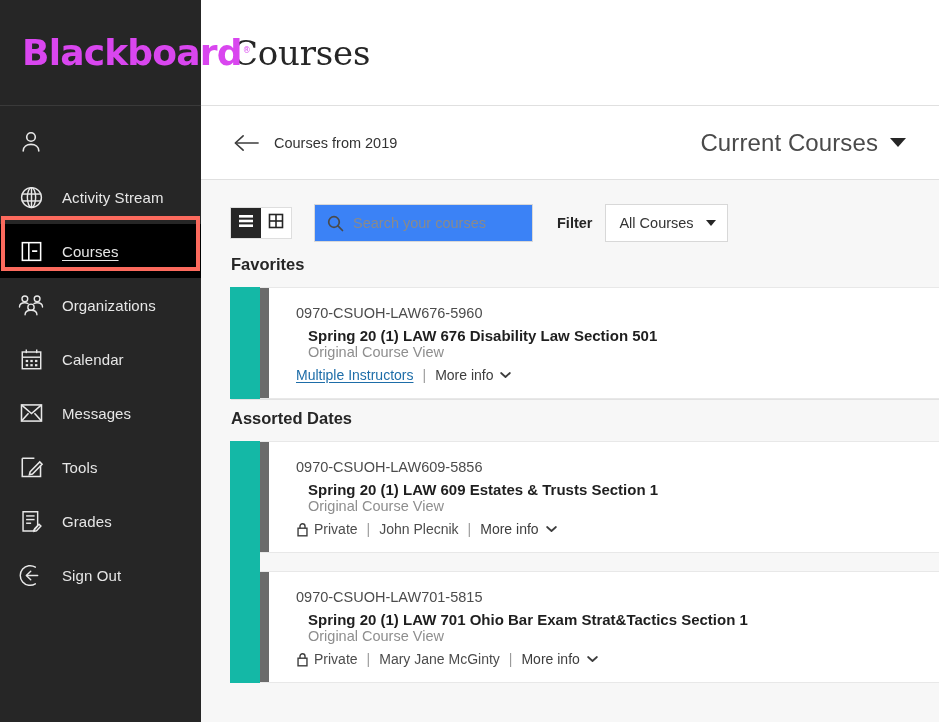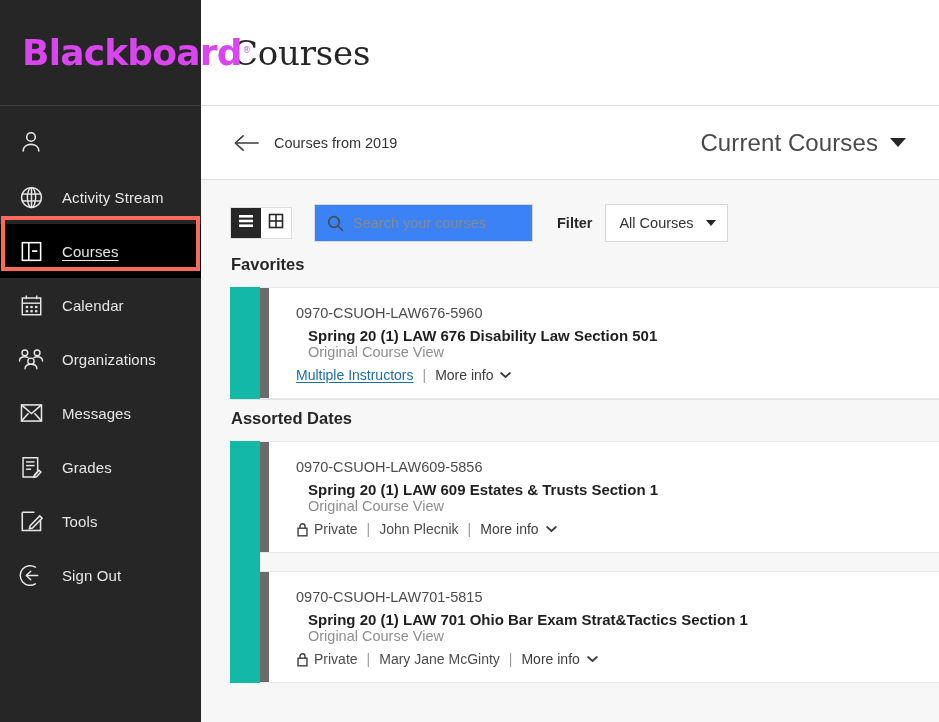--- a/index.html
+++ b/index.html
@@ -391,20 +391,34 @@
 
       <div class="nav-item active">
         <span class="nav-icon">
           <svg width="25" height="25" viewBox="0 0 26 26" fill="none" stroke="#ffffff" stroke-width="1.6">
             <rect x="3.5" y="3.8" width="19" height="18.4"></rect>
             <line x1="10.2" y1="3.8" x2="10.2" y2="22.2"></line>
             <line x1="13.6" y1="12.6" x2="19" y2="12.6" stroke-width="1.8"></line>
           </svg>
         </span>
         <span class="nav-label">Courses</span>
+      </div>
+
+      <div class="nav-item">
+        <span class="nav-icon">
+          <svg width="26" height="24" viewBox="0 0 28 24" fill="none" stroke="#e8e8e8" stroke-width="1.5">
+            <circle cx="7.4" cy="5.4" r="3.1"></circle>
+            <circle cx="20.6" cy="5.4" r="3.1"></circle>
+            <circle cx="14" cy="14.4" r="3.4"></circle>
+            <path d="M1.6 14.2c0-3 2.6-4.6 5.8-4.6 1.3 0 2.4.3 3.4.8" stroke-linecap="round"></path>
+            <path d="M26.4 14.2c0-3-2.6-4.6-5.8-4.6-1.3 0-2.4.3-3.4.8" stroke-linecap="round"></path>
+            <path d="M7.6 22.6c0-3.2 2.9-4.9 6.4-4.9s6.4 1.7 6.4 4.9" stroke-linecap="round"></path>
+          </svg>
+        </span>
+        <span class="nav-label">Organizations</span>
       </div>
 
       <div class="nav-item">
         <span class="nav-icon">
           <svg width="25" height="25" viewBox="0 0 26 26" fill="none" stroke="#e8e8e8" stroke-width="1.5">
             <rect x="3.4" y="5.2" width="19.2" height="17.4"></rect>
             <line x1="3.4" y1="10.6" x2="22.6" y2="10.6"></line>
             <line x1="7.6" y1="2.6" x2="7.6" y2="6.4"></line>
             <line x1="18.4" y1="2.6" x2="18.4" y2="6.4"></line>
             <rect x="7" y="13.4" width="2.5" height="2.3" fill="#e8e8e8" stroke="none"></rect>
@@ -413,65 +427,51 @@
             <rect x="7" y="17.8" width="2.5" height="2.3" fill="#e8e8e8" stroke="none"></rect>
             <rect x="11.8" y="17.8" width="2.5" height="2.3" fill="#e8e8e8" stroke="none"></rect>
             <rect x="16.6" y="17.8" width="2.5" height="2.3" fill="#e8e8e8" stroke="none"></rect>
           </svg>
         </span>
         <span class="nav-label">Calendar</span>
       </div>
 
       <div class="nav-item">
         <span class="nav-icon">
-          <svg width="26" height="24" viewBox="0 0 28 24" fill="none" stroke="#e8e8e8" stroke-width="1.5">
-            <circle cx="7.4" cy="5.4" r="3.1"></circle>
-            <circle cx="20.6" cy="5.4" r="3.1"></circle>
-            <circle cx="14" cy="14.4" r="3.4"></circle>
-            <path d="M1.6 14.2c0-3 2.6-4.6 5.8-4.6 1.3 0 2.4.3 3.4.8" stroke-linecap="round"></path>
-            <path d="M26.4 14.2c0-3-2.6-4.6-5.8-4.6-1.3 0-2.4.3-3.4.8" stroke-linecap="round"></path>
-            <path d="M7.6 22.6c0-3.2 2.9-4.9 6.4-4.9s6.4 1.7 6.4 4.9" stroke-linecap="round"></path>
-          </svg>
-        </span>
-        <span class="nav-label">Organizations</span>
-      </div>
-
-      <div class="nav-item">
-        <span class="nav-icon">
           <svg width="25" height="22" viewBox="0 0 26 22" fill="none" stroke="#e8e8e8" stroke-width="1.6">
             <rect x="2.6" y="2.6" width="20.8" height="16.8"></rect>
             <path d="M2.6 2.6 L13 11.6 L23.4 2.6"></path>
             <path d="M2.6 19.4 L9.9 11.2"></path>
             <path d="M23.4 19.4 L16.1 11.2"></path>
           </svg>
         </span>
         <span class="nav-label">Messages</span>
+      </div>
+
+      <div class="nav-item">
+        <span class="nav-icon">
+          <svg width="25" height="25" viewBox="0 0 26 26" fill="none" stroke="#e8e8e8" stroke-width="1.6">
+            <path d="M3.4 3.4 H16 M3.4 3.4 V22.4 H22.4 V11"></path>
+            <path d="M11.6 17.4 L21.6 7.2 l2.4 2.4 -10 10.2 -3.2 0.8 z"></path>
+          </svg>
+        </span>
+        <span class="nav-label">Tools</span>
       </div>
 
       <div class="nav-item">
         <span class="nav-icon">
           <svg width="25" height="25" viewBox="0 0 26 26" fill="none" stroke="#e8e8e8" stroke-width="1.5">
             <path d="M4.2 2.8 H19.4 V17.6 L14.8 22.8 H4.2 Z"></path>
             <line x1="7.4" y1="7.2" x2="16.2" y2="7.2"></line>
             <line x1="7.4" y1="11" x2="16.2" y2="11"></line>
             <line x1="7.4" y1="14.8" x2="12.6" y2="14.8"></line>
             <path d="M16.2 20.6 l4.6-4.8 2 2 -4.6 4.8 -2.6 0.6 z" fill="none"></path>
           </svg>
         </span>
         <span class="nav-label">Grades</span>
-      </div>
-
-      <div class="nav-item">
-        <span class="nav-icon">
-          <svg width="25" height="25" viewBox="0 0 26 26" fill="none" stroke="#e8e8e8" stroke-width="1.6">
-            <path d="M3.4 3.4 H16 M3.4 3.4 V22.4 H22.4 V11"></path>
-            <path d="M11.6 17.4 L21.6 7.2 l2.4 2.4 -10 10.2 -3.2 0.8 z"></path>
-          </svg>
-        </span>
-        <span class="nav-label">Tools</span>
       </div>
 
       <div class="nav-item">
         <span class="nav-icon">
           <svg width="25" height="25" viewBox="0 0 26 26" fill="none" stroke="#e8e8e8" stroke-width="1.5">
             <path d="M17 4.4 A10.2 10.2 0 1 0 17 21.6" stroke-linecap="round"></path>
             <line x1="19.4" y1="13" x2="8.2" y2="13" stroke-linecap="round"></line>
             <polyline points="12.2,8.6 7.6,13 12.2,17.4" stroke-linecap="round" stroke-linejoin="round"></polyline>
           </svg>
         </span>

